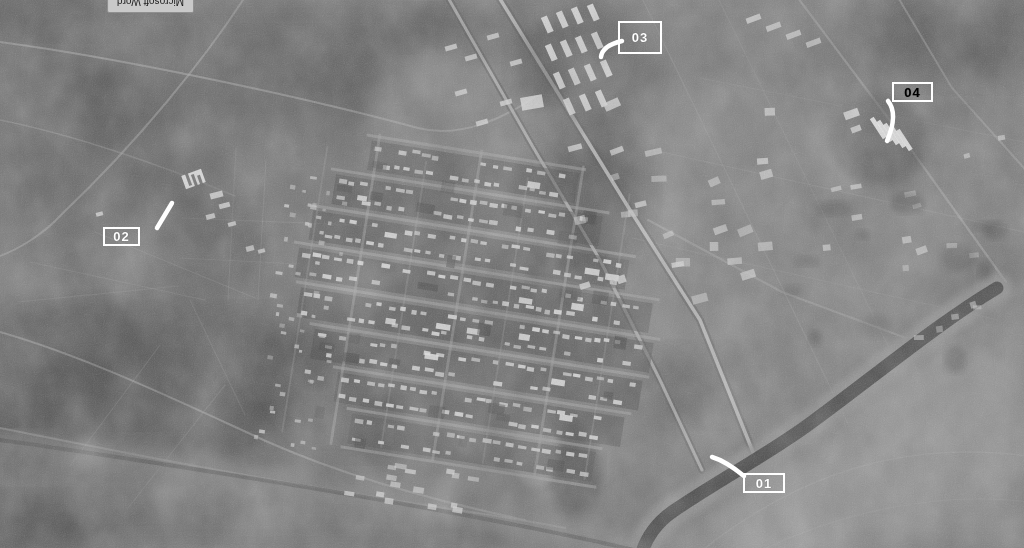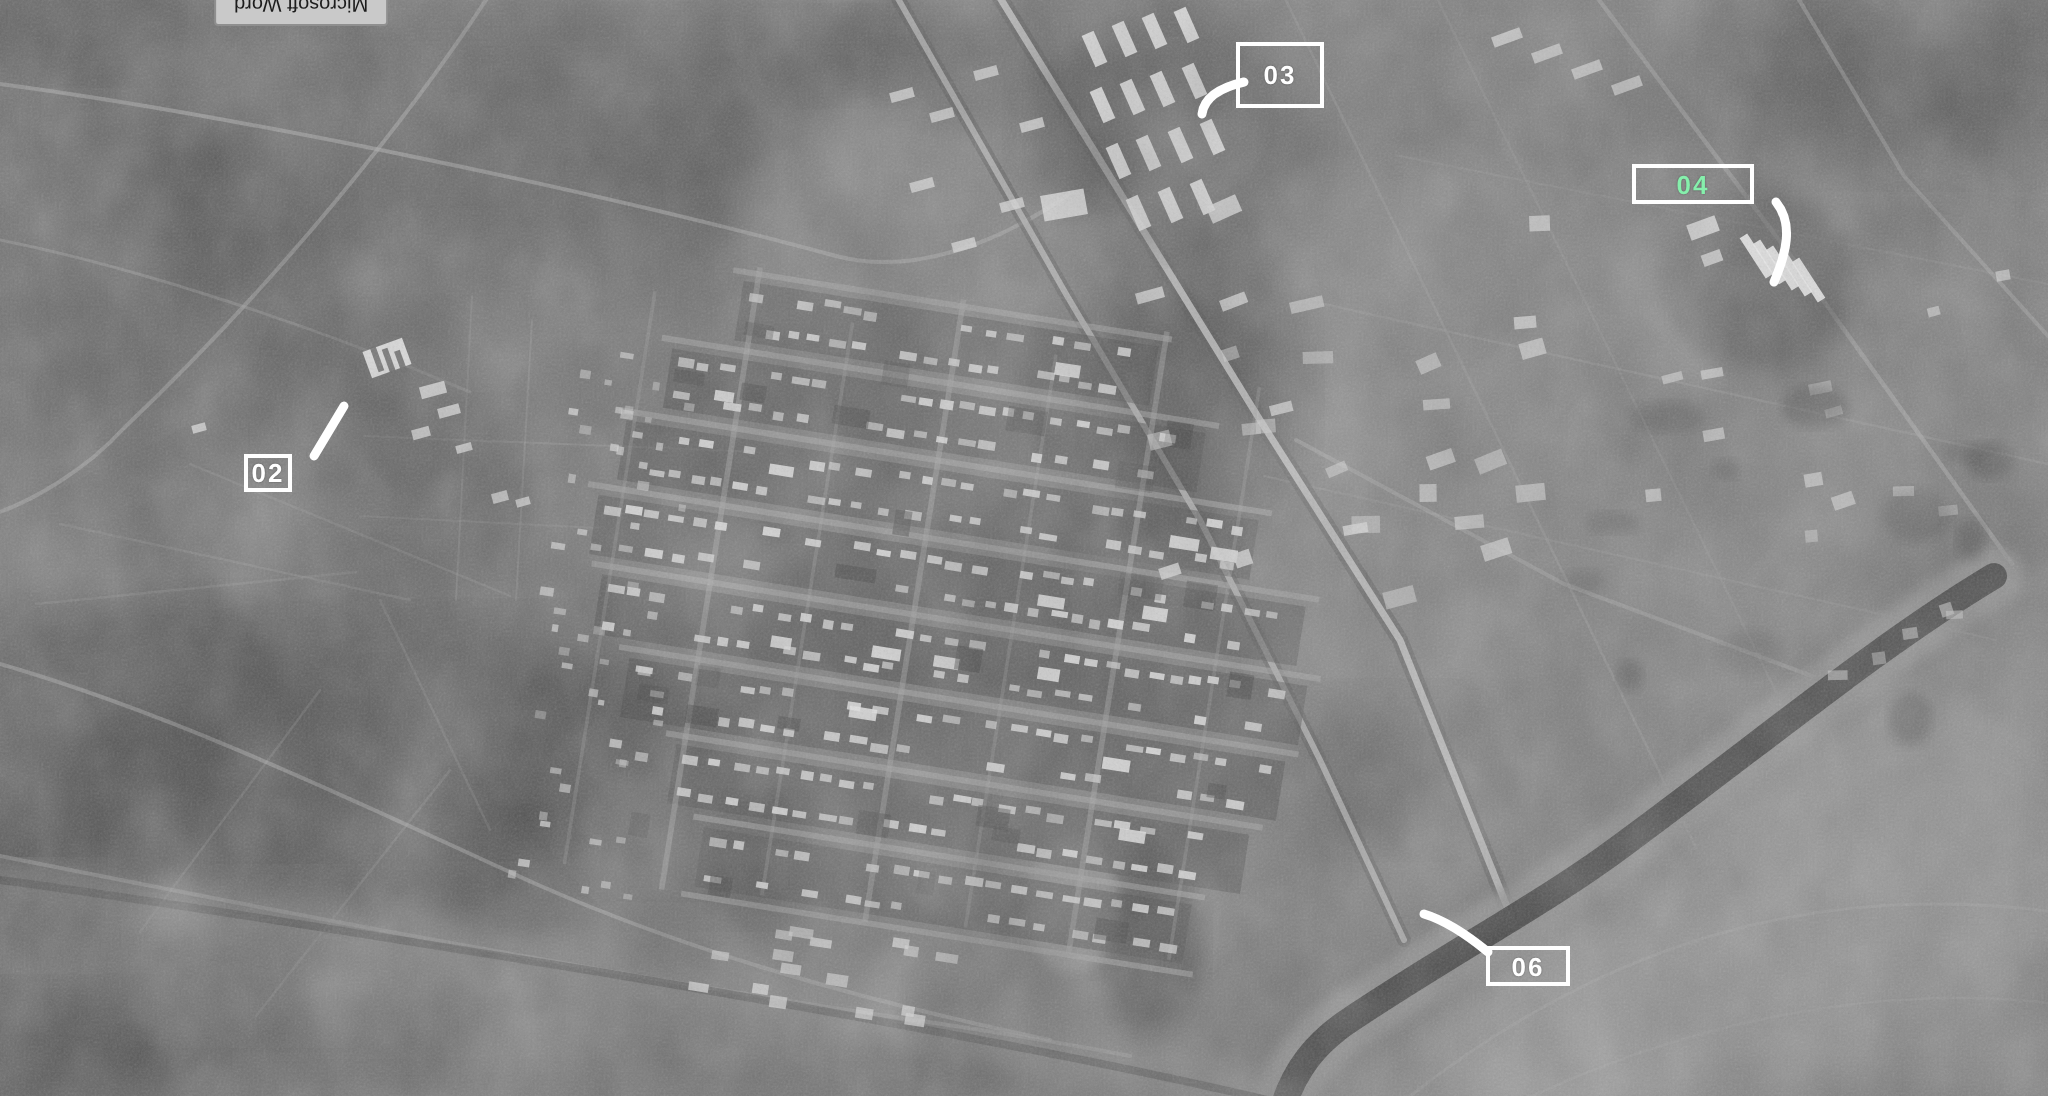--- a/index.html
+++ b/index.html
@@ -665,21 +665,21 @@
   <svg class="layer" id="annot" width="1024" height="548" viewBox="0 0 1024 548">
     <g id="g-leaders">
         <path d="M744,476 C733,467 722,460 712,457" stroke="#ffffff" stroke-width="4.5" fill="none" stroke-linecap="round"></path>
         <path d="M157,228 L172,203" stroke="#ffffff" stroke-width="4.5" fill="none" stroke-linecap="round"></path>
         <path d="M622,41 C609,44 602,49 601,57" stroke="#ffffff" stroke-width="4.5" fill="none" stroke-linecap="round"></path>
         <path d="M888,101 C897,112 893,127 887,141" stroke="#ffffff" stroke-width="4.5" fill="none" stroke-linecap="round"></path>
       </g>
   </svg>
 
   <div id="callouts">
-      <div class="callout" style="left: 743px; top: 473px; width: 42px; height: 20px; border-color: rgb(255, 255, 255); color: rgb(255, 255, 255);">06</div>
-      <div class="callout" style="left: 122px; top: 227px; width: 24px; height: 19px; border-color: rgb(255, 255, 255); color: rgb(255, 255, 255);">02</div>
+      <div class="callout" style="left: 743px; top: 473px; width: 42px; height: 20px; border-color: rgb(255, 255, 255); color: rgb(255, 255, 255);">01</div>
+      <div class="callout" style="left: 103px; top: 227px; width: 37px; height: 19px; border-color: rgb(255, 255, 255); color: rgb(255, 255, 255);">02</div>
       <div class="callout" style="left: 618px; top: 21px; width: 44px; height: 33px; border-color: rgb(255, 255, 255); color: rgb(255, 255, 255);">03</div>
-      <div class="callout" style="left: 816px; top: 82px; width: 61px; height: 20px; border-color: rgb(255, 255, 255); color: #86efac;">04</div>
+      <div class="callout" style="left: 892px; top: 82px; width: 41px; height: 20px; border-color: rgb(255, 255, 255); color: #000000;">04</div>
     </div>
 
   <div class="tooltip">Microsoft Word</div>
 
 </div>
 
 </body></html>

